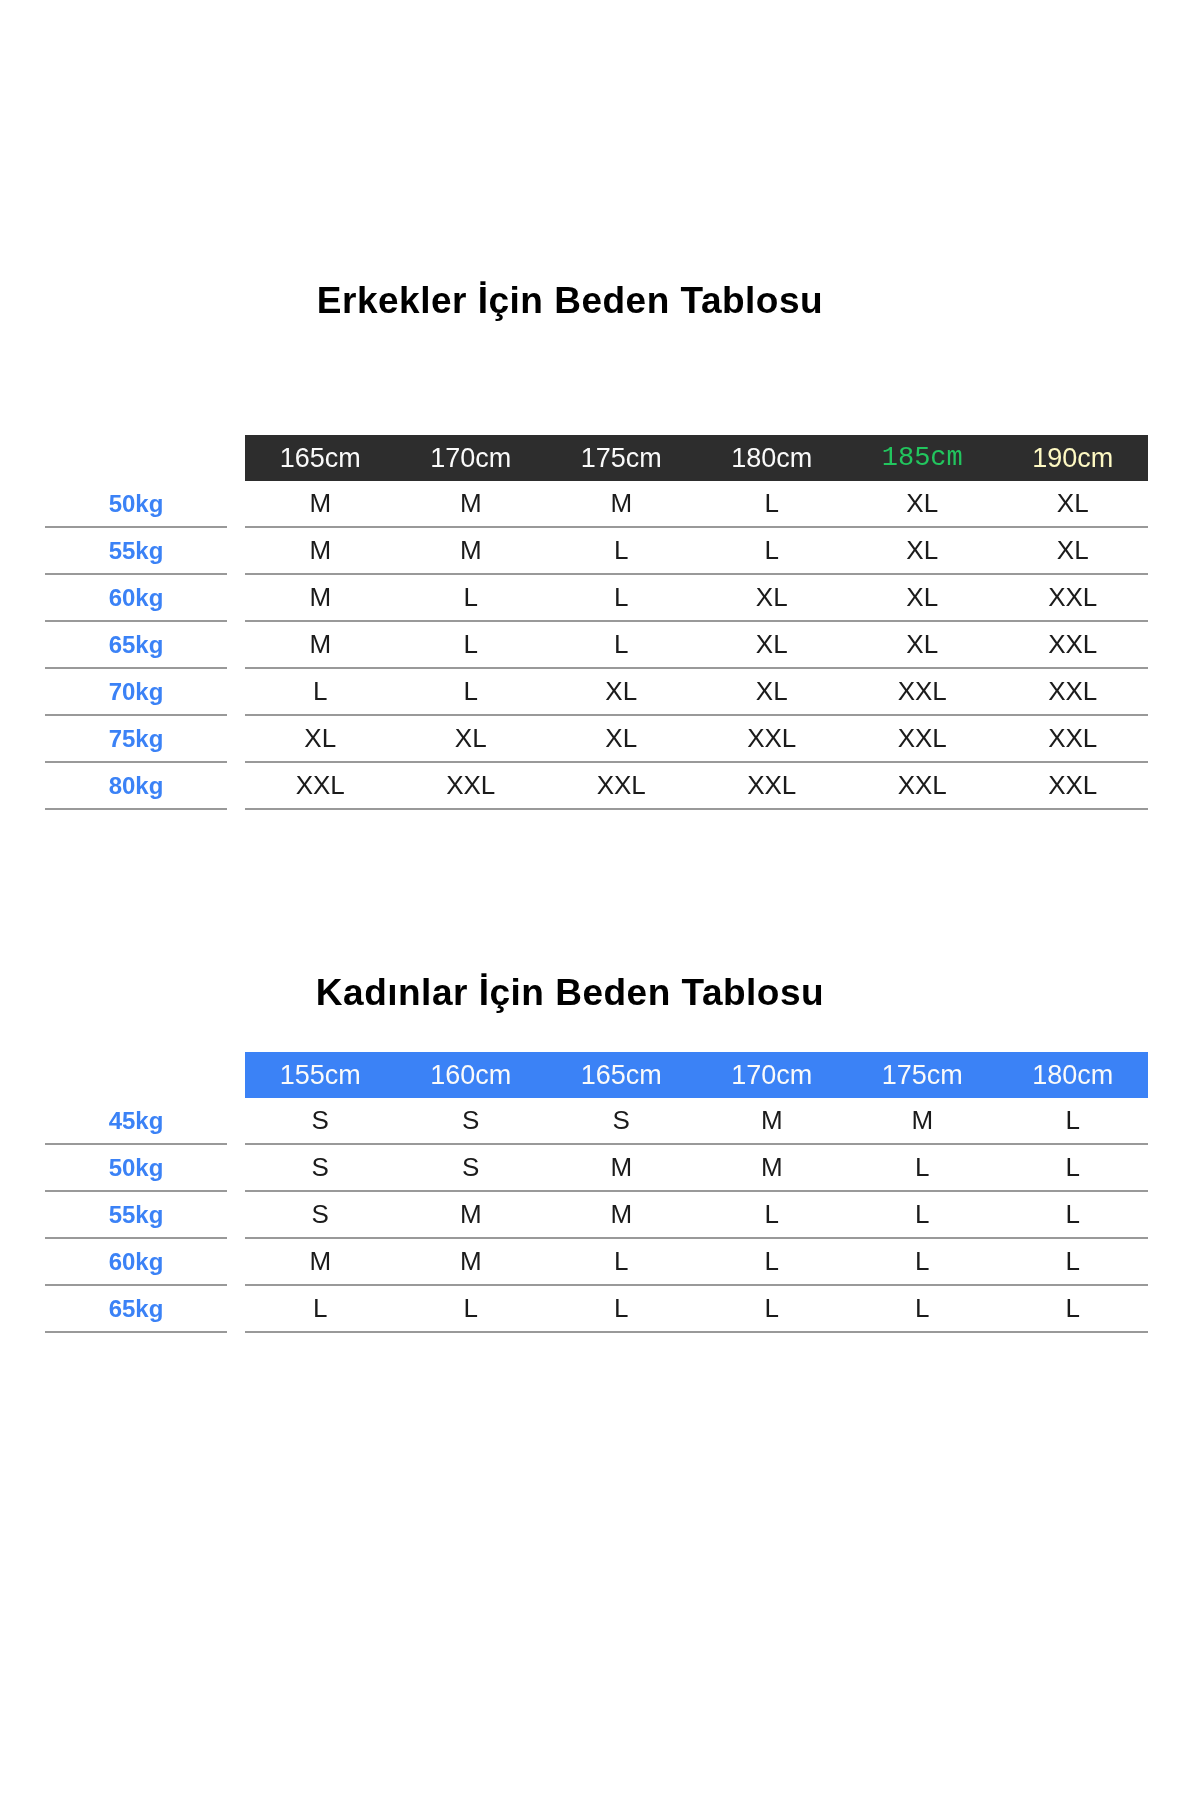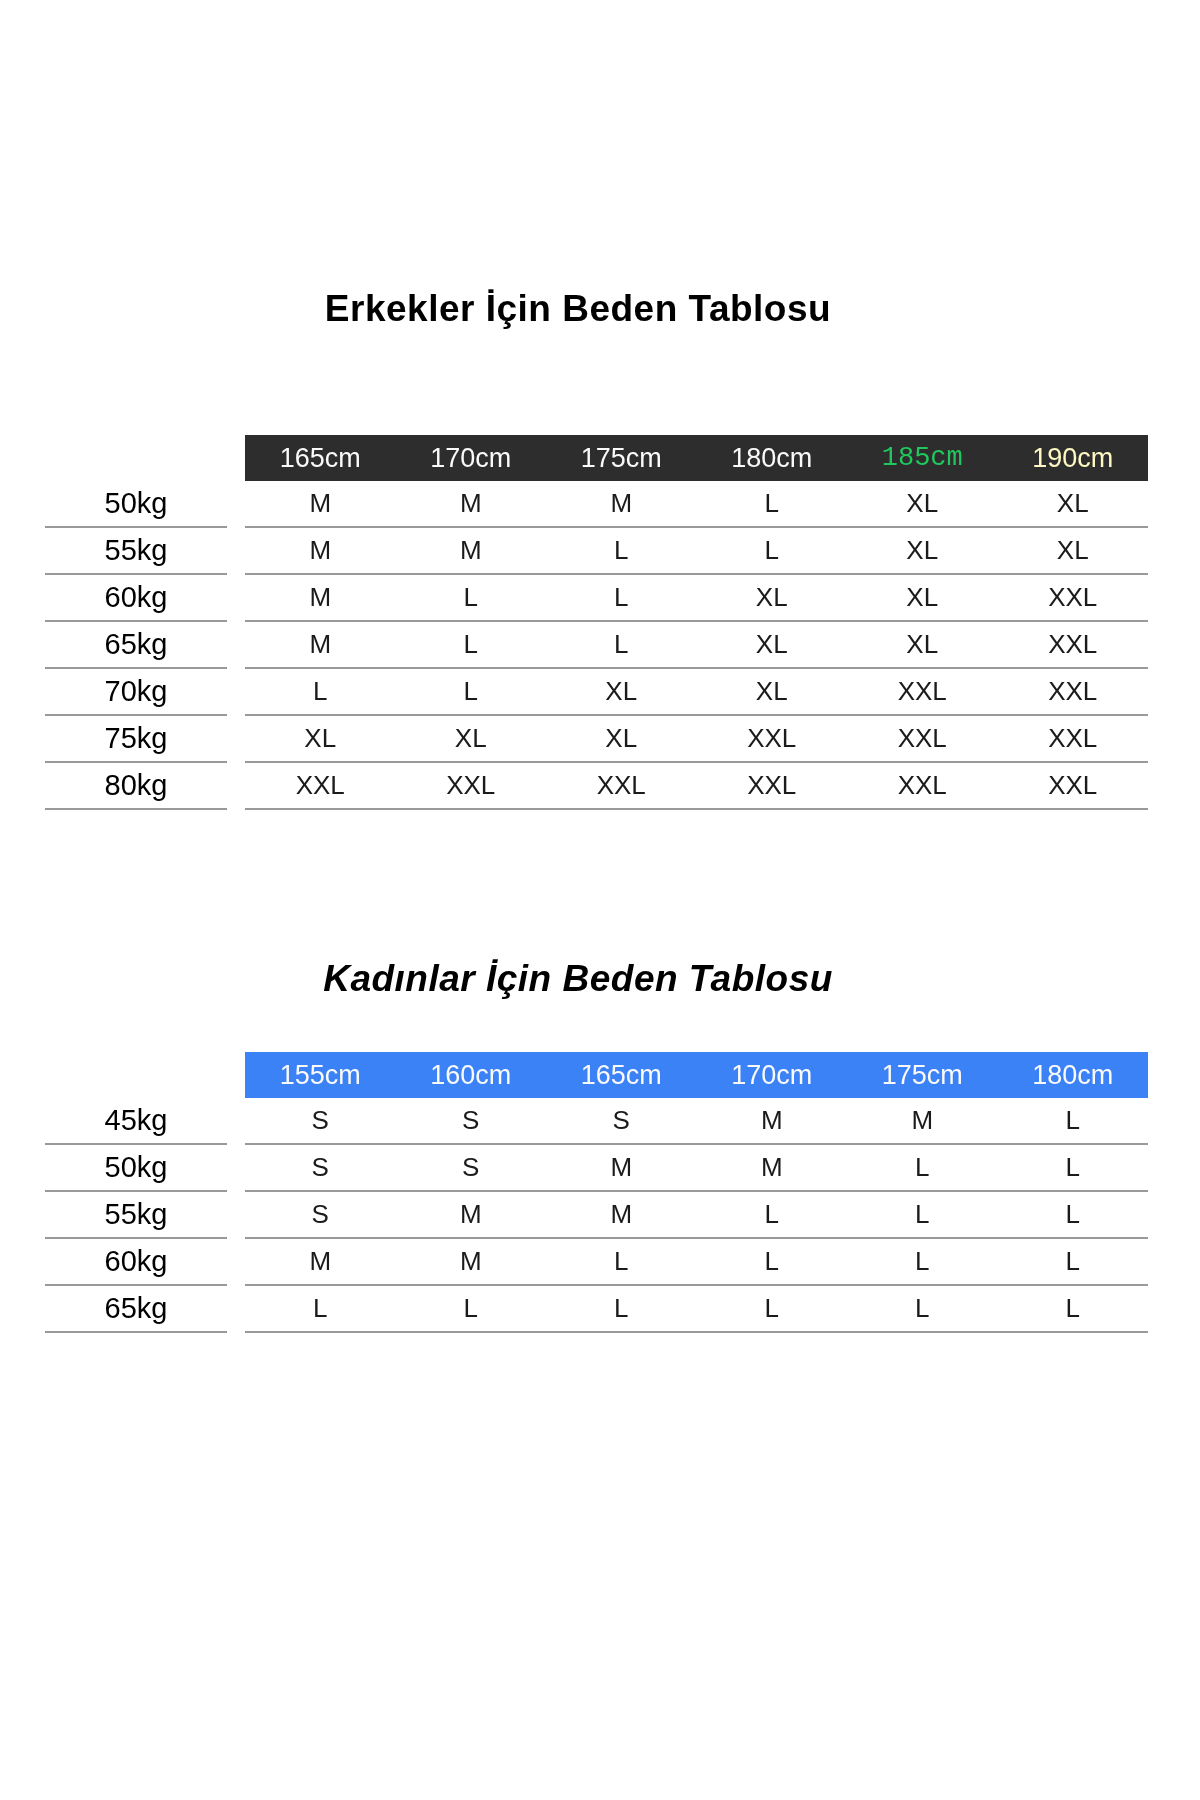--- a/index.html
+++ b/index.html
@@ -11,29 +11,29 @@
     height: 1800px;
     background: #ffffff;
     position: relative;
     font-family: "Liberation Sans", sans-serif;
     overflow: hidden;
   }
   .chart-title {
     position: absolute;
     left: 0;
     width: 1140px;
-    margin: 8px;
+    margin: 0;
     text-align: center;
     font-size: 37px;
     font-weight: bold;
     color: #000000;
     letter-spacing: 0.5px;
   }
   #men-title   { top: 280px; }
-  #women-title { top: 950px; font-style: italic; }
+  #women-title { top: 972px; }
 
   .size-table {
     position: absolute;
     left: 45px;
     width: 1103px;
   }
   #men-table   { top: 435px; }
   #women-table { top: 1052px; }
 
   .trow {
@@ -41,23 +41,23 @@
     height: 47px;
     align-items: stretch;
   }
   .trow.header { height: 46px; }
 
   .wcol {
     width: 182px;
     display: flex;
     align-items: center;
     justify-content: center;
-    font-size: 29px;
-    font-weight: normal;
-    color: #000000;
+    font-size: 24px;
+    font-weight: bold;
+    color: #3b82f6;
   }
   .colgap { width: 18px; }
 
   .dcols {
     flex: 1;
     display: flex;
   }
   .dcell {
     flex: 1;
     display: flex;

